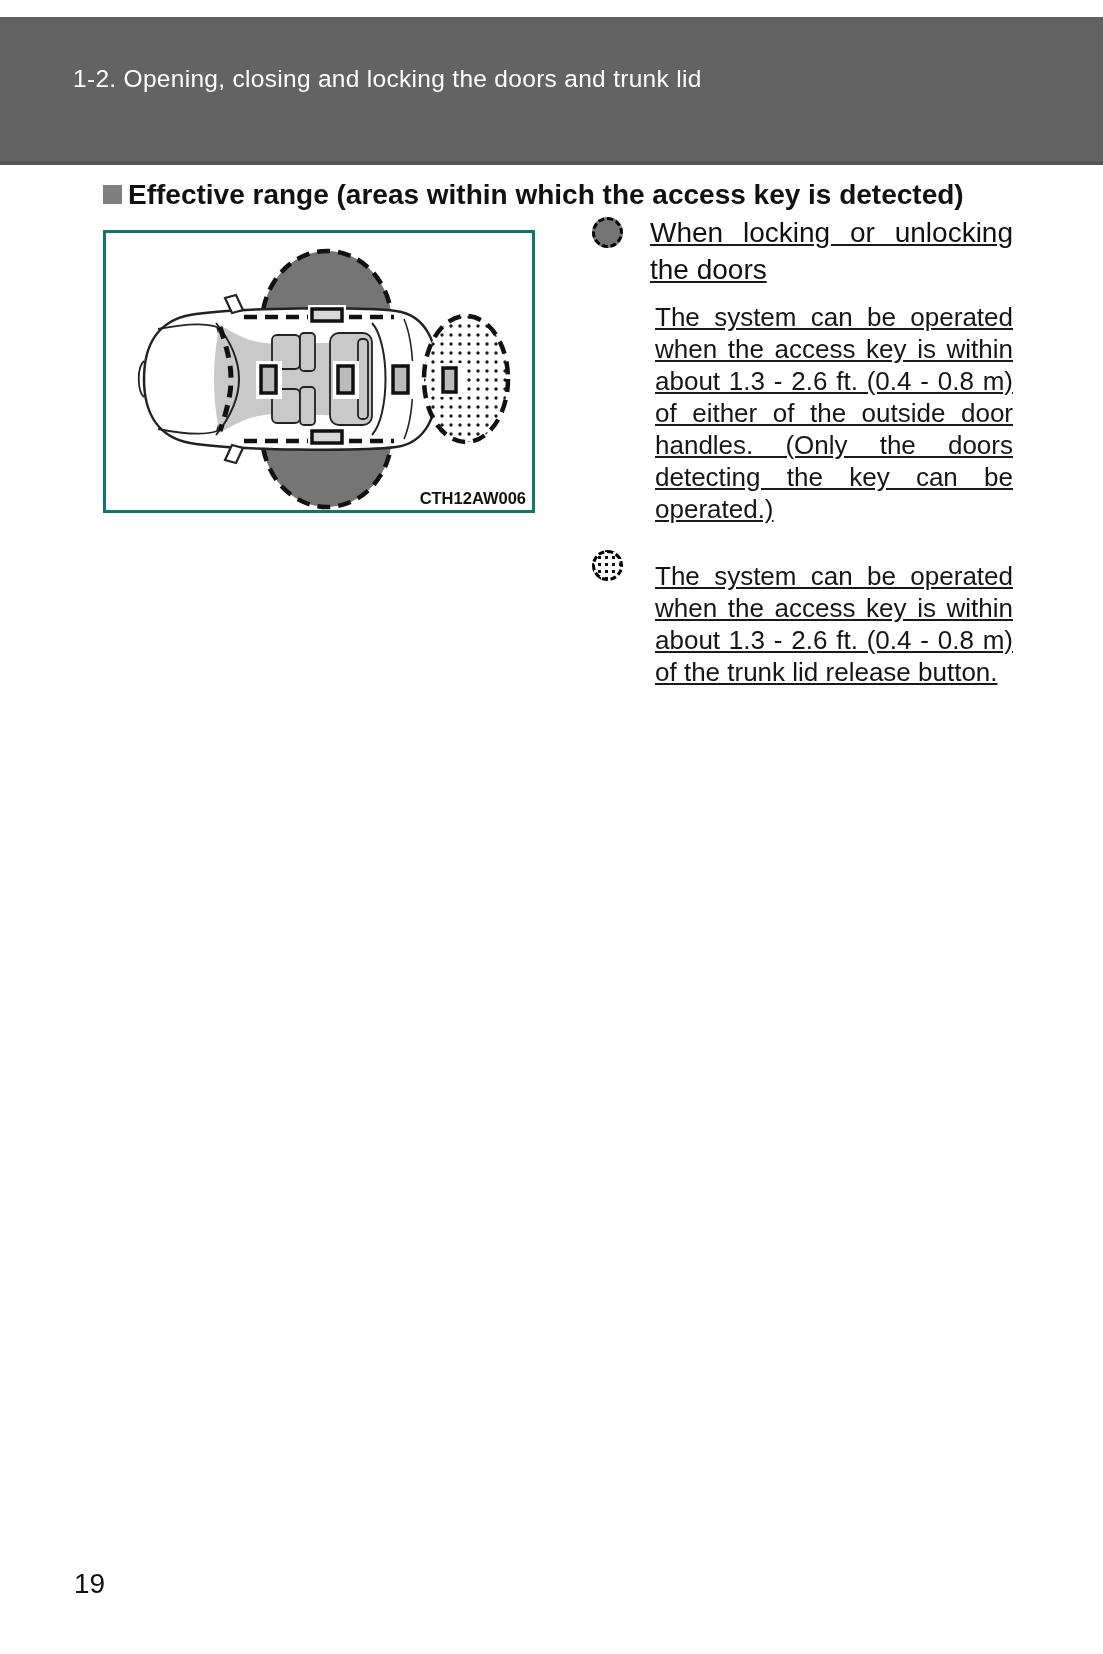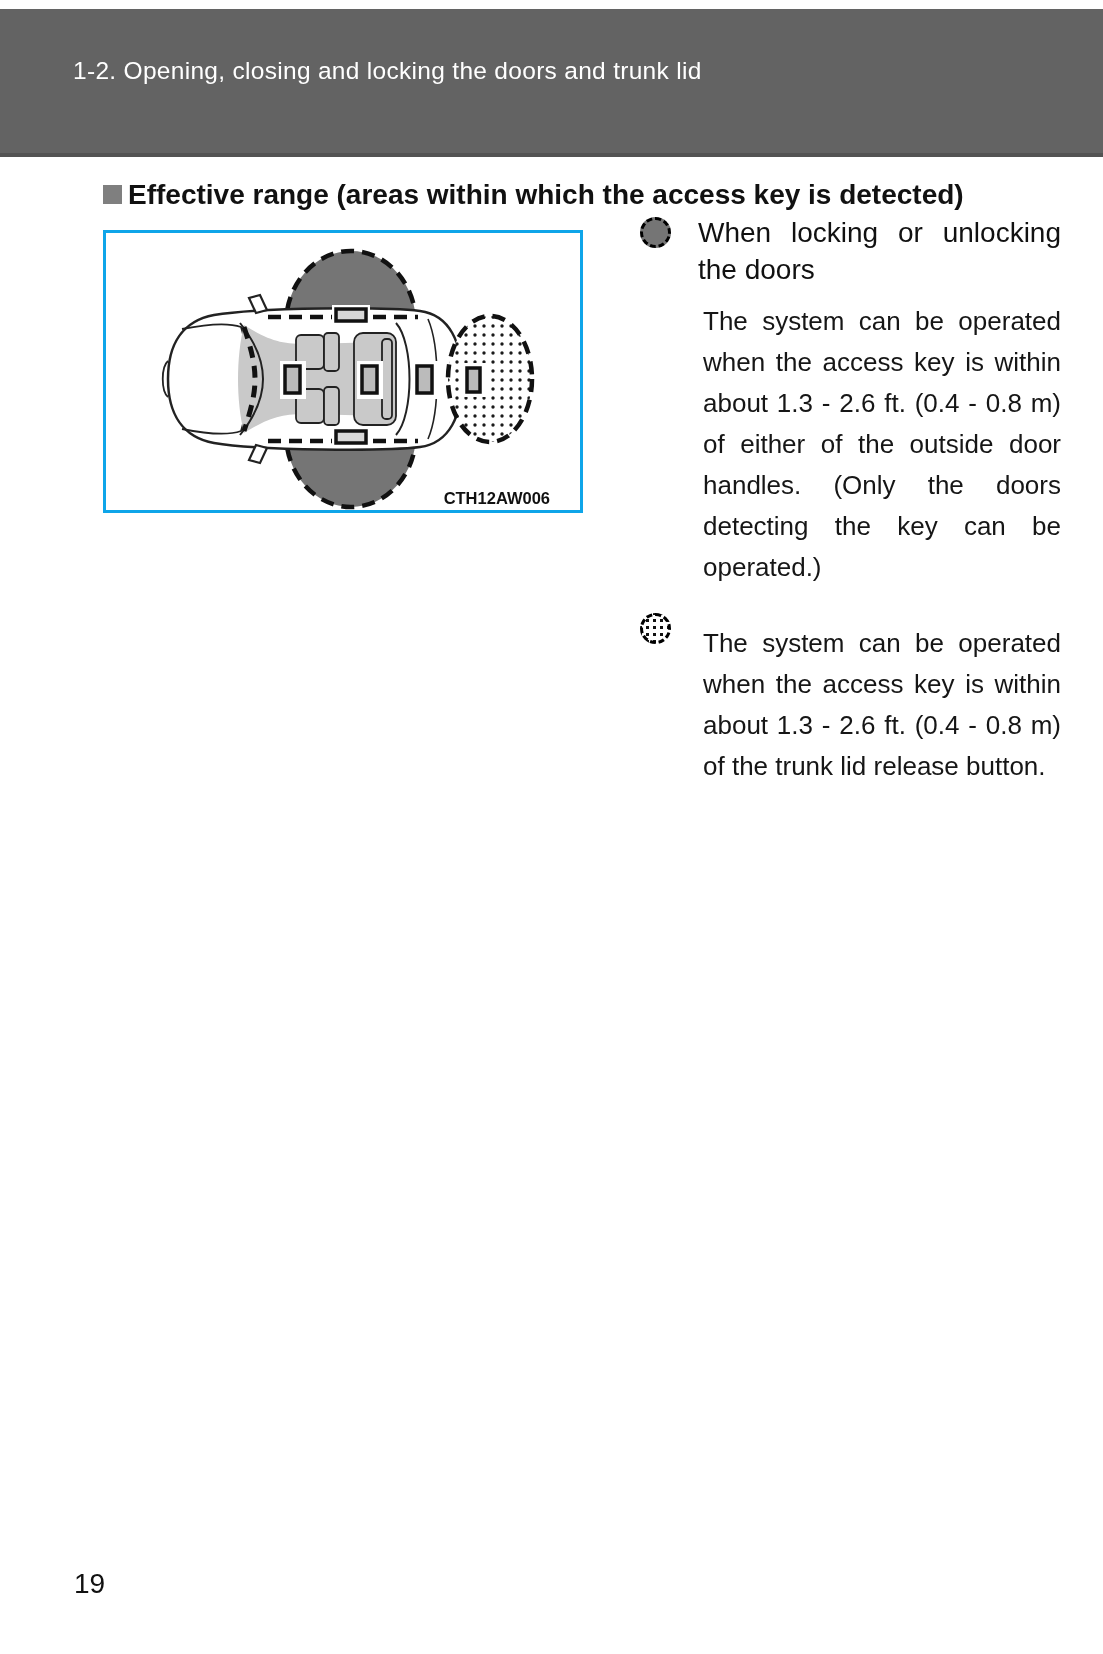--- a/index.html
+++ b/index.html
@@ -3,65 +3,65 @@
 <meta charset="utf-8">
 <style>
   * { margin:0; padding:0; box-sizing:border-box; }
   html,body { background:#fff; }
   .page {
     position:relative; width:1103px; height:1654px; background:#ffffff;
     font-family:"Liberation Sans", sans-serif; color:#1a1a1a; overflow:hidden;
   }
   
   .header {
-    position:absolute; top:9px; left:0; width:1103px; height:148px;
+    position:absolute; top:17px; left:0; width:1103px; height:148px;
     background:var(--header-bg,#636363); border-bottom:4px solid #535353;
   }
   .header-title {
     position:absolute; left:73px; top:48px; font-size:24.5px; color:#ffffff;
     letter-spacing:0.3px;
   }
   
   .content { position:absolute; left:103px; top:176px; width:910px; }
   .section-heading { display:flex; }
   .square-bullet {
     flex:none; width:19px; height:19px; margin:9px 6px 0 0;
     background:var(--bullet-gray,#7f7f7f);
   }
   .section-heading-text {
     font-size:28px; font-weight:bold; line-height:38px; text-align:justify;
     color:#111; width:885px;
   }
   .main-row { display:flex; align-items:flex-start; }
   
   .diagram-box {
-    flex:none; width:480px; height:283px; border:3px solid #0ea5e9;
+    flex:none; width:432px; height:283px; border:3px solid #0f766e;
     margin-top:16px; background:#fff; position:relative;
   }
   .diagram-box svg { display:block; width:100%; height:100%; }
   
   .items-col { margin-left:57px; width:421px; padding-top:0; }
-  .zone-item { display:flex; margin-bottom:14px; }
+  .zone-item { display:flex; margin-bottom:14px;text-decoration:underline; }
   .item-icon-cell { flex:none; width:58px; padding-top:3px; }
   .zone-circle {
     width:31px; height:31px; border-radius:50%; border:3px dashed #000;
   }
   .zone-circle.door  { background:var(--door-zone,#757575); }
   .zone-circle.trunk {
     background-color:#ffffff;
     background-image:radial-gradient(circle, #111 1.6px, rgba(0,0,0,0) 1.9px);
     background-size:7px 7px; background-position:1px 1px;
   }
   .zone-circle.cabin { background:var(--cabin-zone,#c9c9c9); }
   .item-text { flex:1; width:363px; }
   .item-heading {
     font-size:28px; line-height:37px; text-align:justify; color:#111;
   }
   .item-body {
-    font-size:26px; line-height:41px; text-align:justify; color:#161616;
+    font-size:26px; line-height:32px; text-align:justify; color:#161616;
     margin-top:13px; padding-left:5px; margin-bottom:8px;
   }
   .page-number { position:absolute; left:74px; top:1568px; font-size:28px; color:#111; }
 </style>
 </head>
 <body>
 
 <div class="page">
 
   <div class="header">

